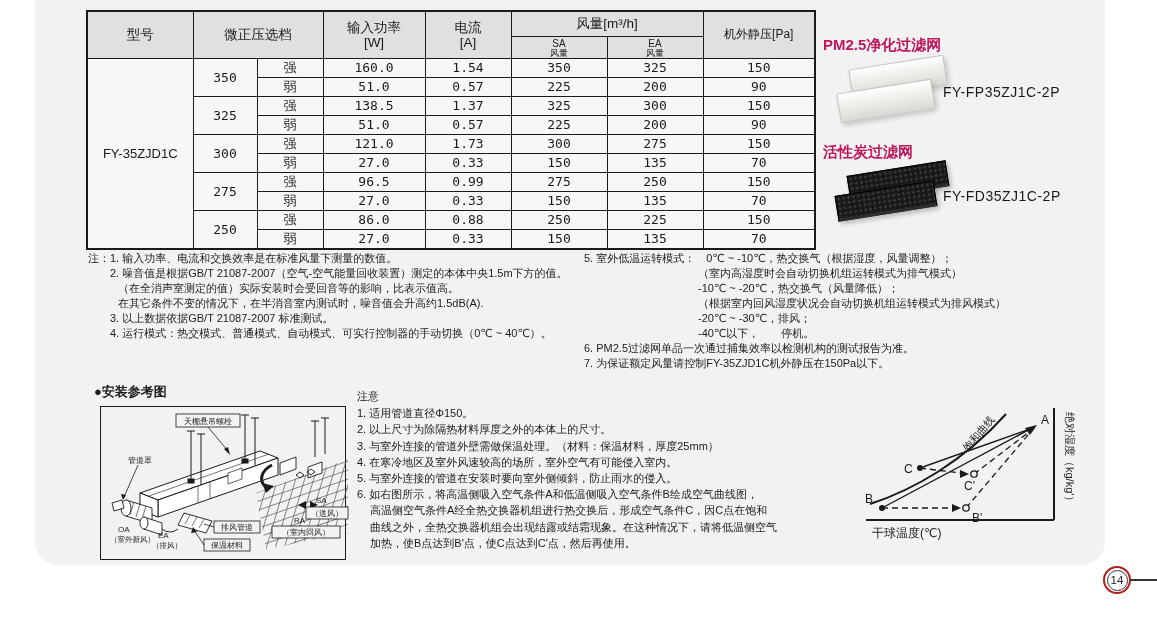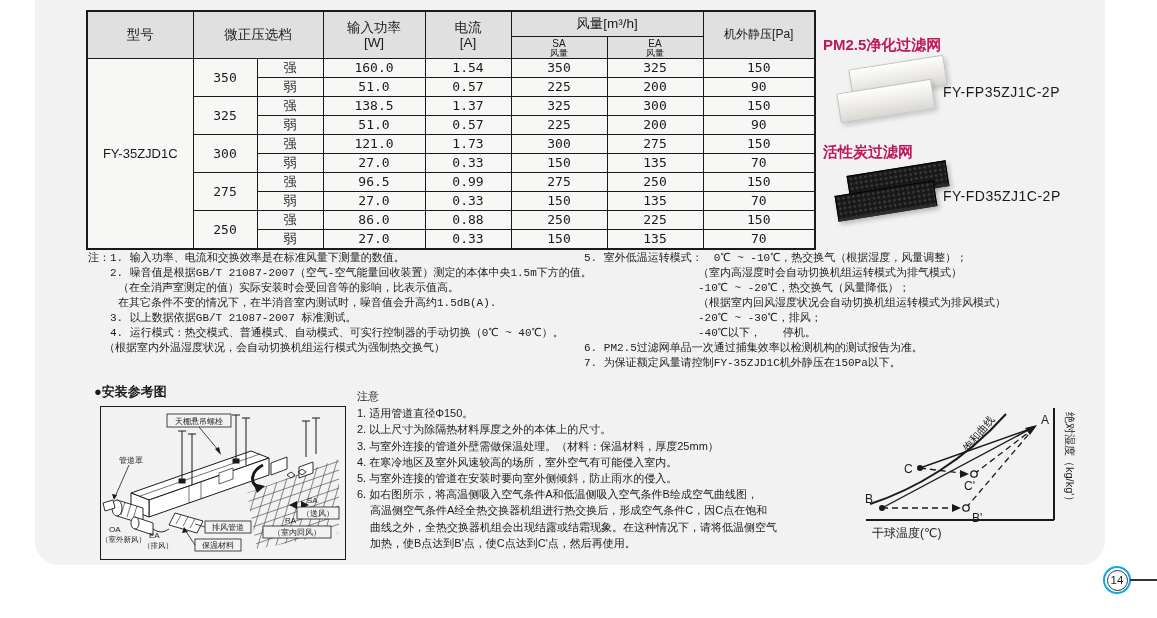--- a/index.html
+++ b/index.html
@@ -19,21 +19,21 @@
   table.spec th { background:#e0e0e0; font-weight:500; font-size:13.5px; }
   table.spec .h1 th { height:25px; }
   table.spec .h2 th { height:21px; }
   table.spec td { height:18px; font-size:13px; }
   td.num { font-family:"DejaVu Sans Mono","Liberation Mono",monospace; font-size:12.5px; }
   .sub2 { font-size:9px; line-height:9px; display:block; }
   .subT { font-size:10px; line-height:11px; display:block; margin-top:1px; }
   .hdr2 { display:block; line-height:15px; }
 
   
-  .note { font-size:11px; line-height:15px; white-space:nowrap; color:#1c1c1c;font-family:Liberation Mono, monospace; }
+  .note { font-size:11px; line-height:15px; white-space:nowrap; color:#1c1c1c; }
   .nl { left:88px; top:251px; width:500px; }
   .nr { left:584px; top:251px; width:520px; }
   .ind-a { padding-left:22px; } .ind-b { padding-left:30px; }
   .ind-c { padding-left:16px; } .ind-d { padding-left:114px; }
 
   
   .red-title { font-size:15px; font-weight:bold; color:#be185d; white-space:nowrap; }
   .model-txt { font-size:14px; white-space:nowrap; letter-spacing:0.5px; }
   .fbox { position:absolute; width:96px; height:30px;
     background:linear-gradient(180deg,#fefefd,#eceae6 55%,#d9d8d3);
@@ -41,30 +41,30 @@
     box-shadow:2px 3px 5px rgba(0,0,0,0.18); border-radius:2px; }
   .cbox { position:absolute; width:100px; height:26px; background-color:#191919;
     background-image:radial-gradient(#3e3e3e 1px, transparent 1.3px);
     background-size:5px 5px; border:1px solid #000;
     border-bottom:3px solid #2e2e2e; transform:rotate(-9deg);
     box-shadow:2px 3px 5px rgba(0,0,0,0.25); }
 
   
   .sec-title { font-size:13px; font-weight:bold; white-space:nowrap; }
   .diagram { left:100px; top:406px; width:246px; height:154px;
-    border:1px solid #1a1a1a; }
+    border:1px solid #1a1a1a;padding-left:9px; }
 
   
   .caution { left:357px; top:388px; width:505px; font-size:11px;
     line-height:16.2px; white-space:nowrap; }
   .caution .t { margin-bottom:1px; }
   .ind-e { padding-left:13px; }
 
   
-  .pgc { left:1103px; top:566px; width:28px; height:28px; border:2px solid #0ea5e9;
+  .pgc { left:1103px; top:566px; width:28px; height:28px; border:2px solid #b91c1c;
     border-radius:50%; background:#fff; display:flex; align-items:center;
     justify-content:center; }
   .pgc-inner { width:21px; height:21px; border:1px solid #333; border-radius:50%;
     display:flex; align-items:center; justify-content:center;
     font-size:11.5px; color:#222; }
   .pg-line { left:1130px; top:579px; width:27px; height:2px; background:#333; }
 
   svg text { fill:#1c1c1c; }
 </style>
 </head>
@@ -198,21 +198,20 @@
 </tbody>
   </table>
 
 <div class="abs note nl">
   <div>注：1. 输入功率、电流和交换效率是在标准风量下测量的数值。</div>
   <div class="ind-a">2. 噪音值是根据GB/T 21087-2007（空气-空气能量回收装置）测定的本体中央1.5m下方的值。</div>
   <div class="ind-b">（在全消声室测定的值）实际安装时会受回音等的影响，比表示值高。</div>
   <div class="ind-b">在其它条件不变的情况下，在半消音室内测试时，噪音值会升高约1.5dB(A).</div>
   <div class="ind-a">3. 以上数据依据GB/T 21087-2007 标准测试。</div>
   <div class="ind-a">4. 运行模式：热交模式、普通模式、自动模式、可实行控制器的手动切换（0℃ ~ 40℃）。</div>
-  <div class="ind-c">（根据室内外温湿度状况，会自动切换机组运行模式为强制热交换气）</div>
 </div>
 
 <div class="abs note nr">
   <div>5. 室外低温运转模式：　0℃ ~ -10℃，热交换气（根据湿度，风量调整）；</div>
   <div class="ind-d">（室内高湿度时会自动切换机组运转模式为排气模式）</div>
   <div class="ind-d">-10℃ ~ -20℃，热交换气（风量降低）；</div>
   <div class="ind-d">（根据室内回风湿度状况会自动切换机组运转模式为排风模式）</div>
   <div class="ind-d">-20℃ ~ -30℃，排风；</div>
   <div class="ind-d">-40℃以下，　　停机。</div>
   <div>6. PM2.5过滤网单品一次通过捕集效率以检测机构的测试报告为准。</div>

